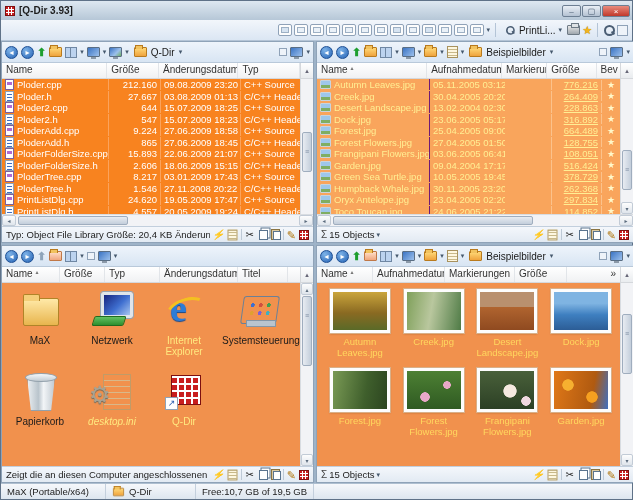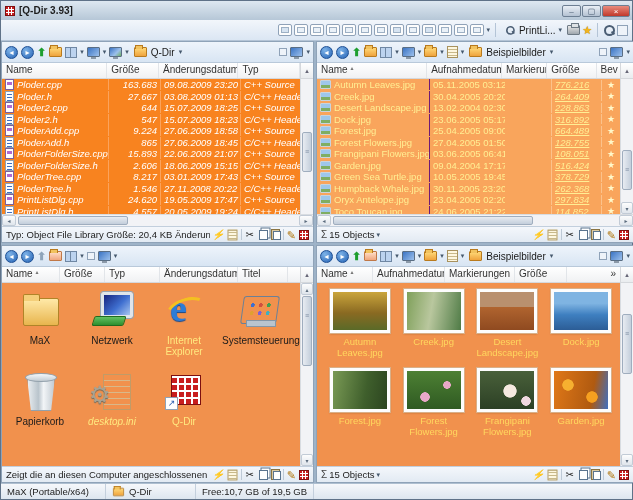--- a/index.html
+++ b/index.html
@@ -87,40 +87,40 @@
   .vs-thumb { margin:1px; height:40px; background:linear-gradient(90deg,#e8ecf2,#c3cedb); border:1px solid #9fadbe; border-radius:2px; }
   .vs-thumb::after { content:"≡"; display:block; text-align:center; font-size:7px; color:#7d8ea2; line-height:38px; }
   .vs-fill { flex:1; }
   .hscroll { height:12px; flex:0 0 12px; background:#f2f3f6; border-top:1px solid #d8dce1; display:flex; }
   .hs-arrow { width:14px; font-size:6px; text-align:center; color:#5a6b7d; line-height:11px;
               background:linear-gradient(#fdfdfd,#dfe5ec); border:1px solid #c2cbd6; border-radius:2px; }
   .hs-thumb { width:110px; margin:1px 2px; background:linear-gradient(#e8ecf2,#c3cedb); border:1px solid #9fadbe; border-radius:2px; }
   .hs-fill { flex:1; }
 
   
-  .tl .list-body { background:#86efac;font-style:italic; }
+  .tl .list-body { background:#86efac; }
   .frow { display:flex; height:11.5px; align-items:center; background:#f8831f; color:#fff; font-size:9.5px; white-space:nowrap; }
   .frow .c { overflow:hidden; padding:0 3px; }
   .tl .c-name { flex:0 0 106px; display:flex; align-items:center; gap:3px; }
   .tl .c-size { flex:0 0 52px; text-align:right; border-left:1px solid #fba35c; }
   .tl .c-date { flex:0 0 80px; border-left:1px solid #fba35c; }
   .tl .c-type { flex:1; border-left:1px solid #fba35c; }
   .ficon { width:9px; height:11px; flex:0 0 9px; background:#fff; border:1px solid #8ea0b5; position:relative; }
   .ficon.k-cpp::after { content:""; position:absolute; left:1px; right:1px; top:2px; height:3px; background:#b06ad0; }
   .ficon.k-cpp { border-color:#7b5f9e; }
   .ficon.k-h::after { content:""; position:absolute; left:1px; right:1px; top:2px; height:1px; background:#3f6fc4; box-shadow:0 3px 0 #3f6fc4, 0 6px 0 #3f6fc4; }
 
   
   .tr .list-body { background:#f9a55c; }
   .irow { display:flex; height:11.5px; align-items:center; background:#f9a55c; color:#ffee93; font-size:9.5px; white-space:nowrap; }
   .irow .c { overflow:hidden; padding:0 3px; }
   .tr .c-name { flex:0 0 112px; display:flex; align-items:center; gap:3px; }
   .tr .c-date { flex:0 0 76px; border-left:1px solid #701a75; }
   .tr .c-mark { flex:0 0 46px; border-left:1px solid #fcc28b; }
-  .tr .c-size { flex:0 0 50px; text-align:left; text-decoration:underline; border-left:1px solid #fcc28b;font-style:italic; }
+  .tr .c-size { flex:0 0 50px; text-align:right; text-decoration:underline; border-left:1px solid #fcc28b; }
   .tr .c-star { flex:1; text-align:center; color:#fff8c9; font-size:9px; border-left:1px solid #fcc28b; }
   .picicon { width:11px; height:9px; flex:0 0 11px; border:1px solid #c8d4de; border-radius:1px;
              background:linear-gradient(#9ec7ea 55%,#7fae62 55%); }
 
   
   .pane-status { height:16px; flex:0 0 16px; display:flex; align-items:center; gap:2px; padding:0 4px;
                  background:linear-gradient(#f4f7fb,#e2eaf3); border-top:1px solid #c2cfdd; font-size:9.5px; color:#222; white-space:nowrap; overflow:hidden; }
   .ps-text { overflow:hidden; text-overflow:clip; }
   .ps-icons { margin-left:auto; display:flex; align-items:center; gap:3px; }
   .ps-sep { width:1px; height:11px; background:#bdc9d6; }
@@ -303,21 +303,21 @@
         <span class="hdr-endbtn">▴</span>
       </div>
       <div class="body-wrap">
         <div class="list-body">
 
         <div class="frow">
               <span class="c c-name">
                 <span class="ficon k-cpp"></span>
                 <span>Ploder.cpp</span>
               </span>
-              <span class="c c-size">163.683</span>
+              <span class="c c-size">212.160</span>
               <span class="c c-date">09.08.2009 23:20</span>
               <span class="c c-type">C++ Source</span>
             </div>
             <div class="frow">
               <span class="c c-name">
                 <span class="ficon k-h"></span>
                 <span>Ploder.h</span>
               </span>
               <span class="c c-size">27.667</span>
               <span class="c c-date">03.08.2009 01:13</span>

